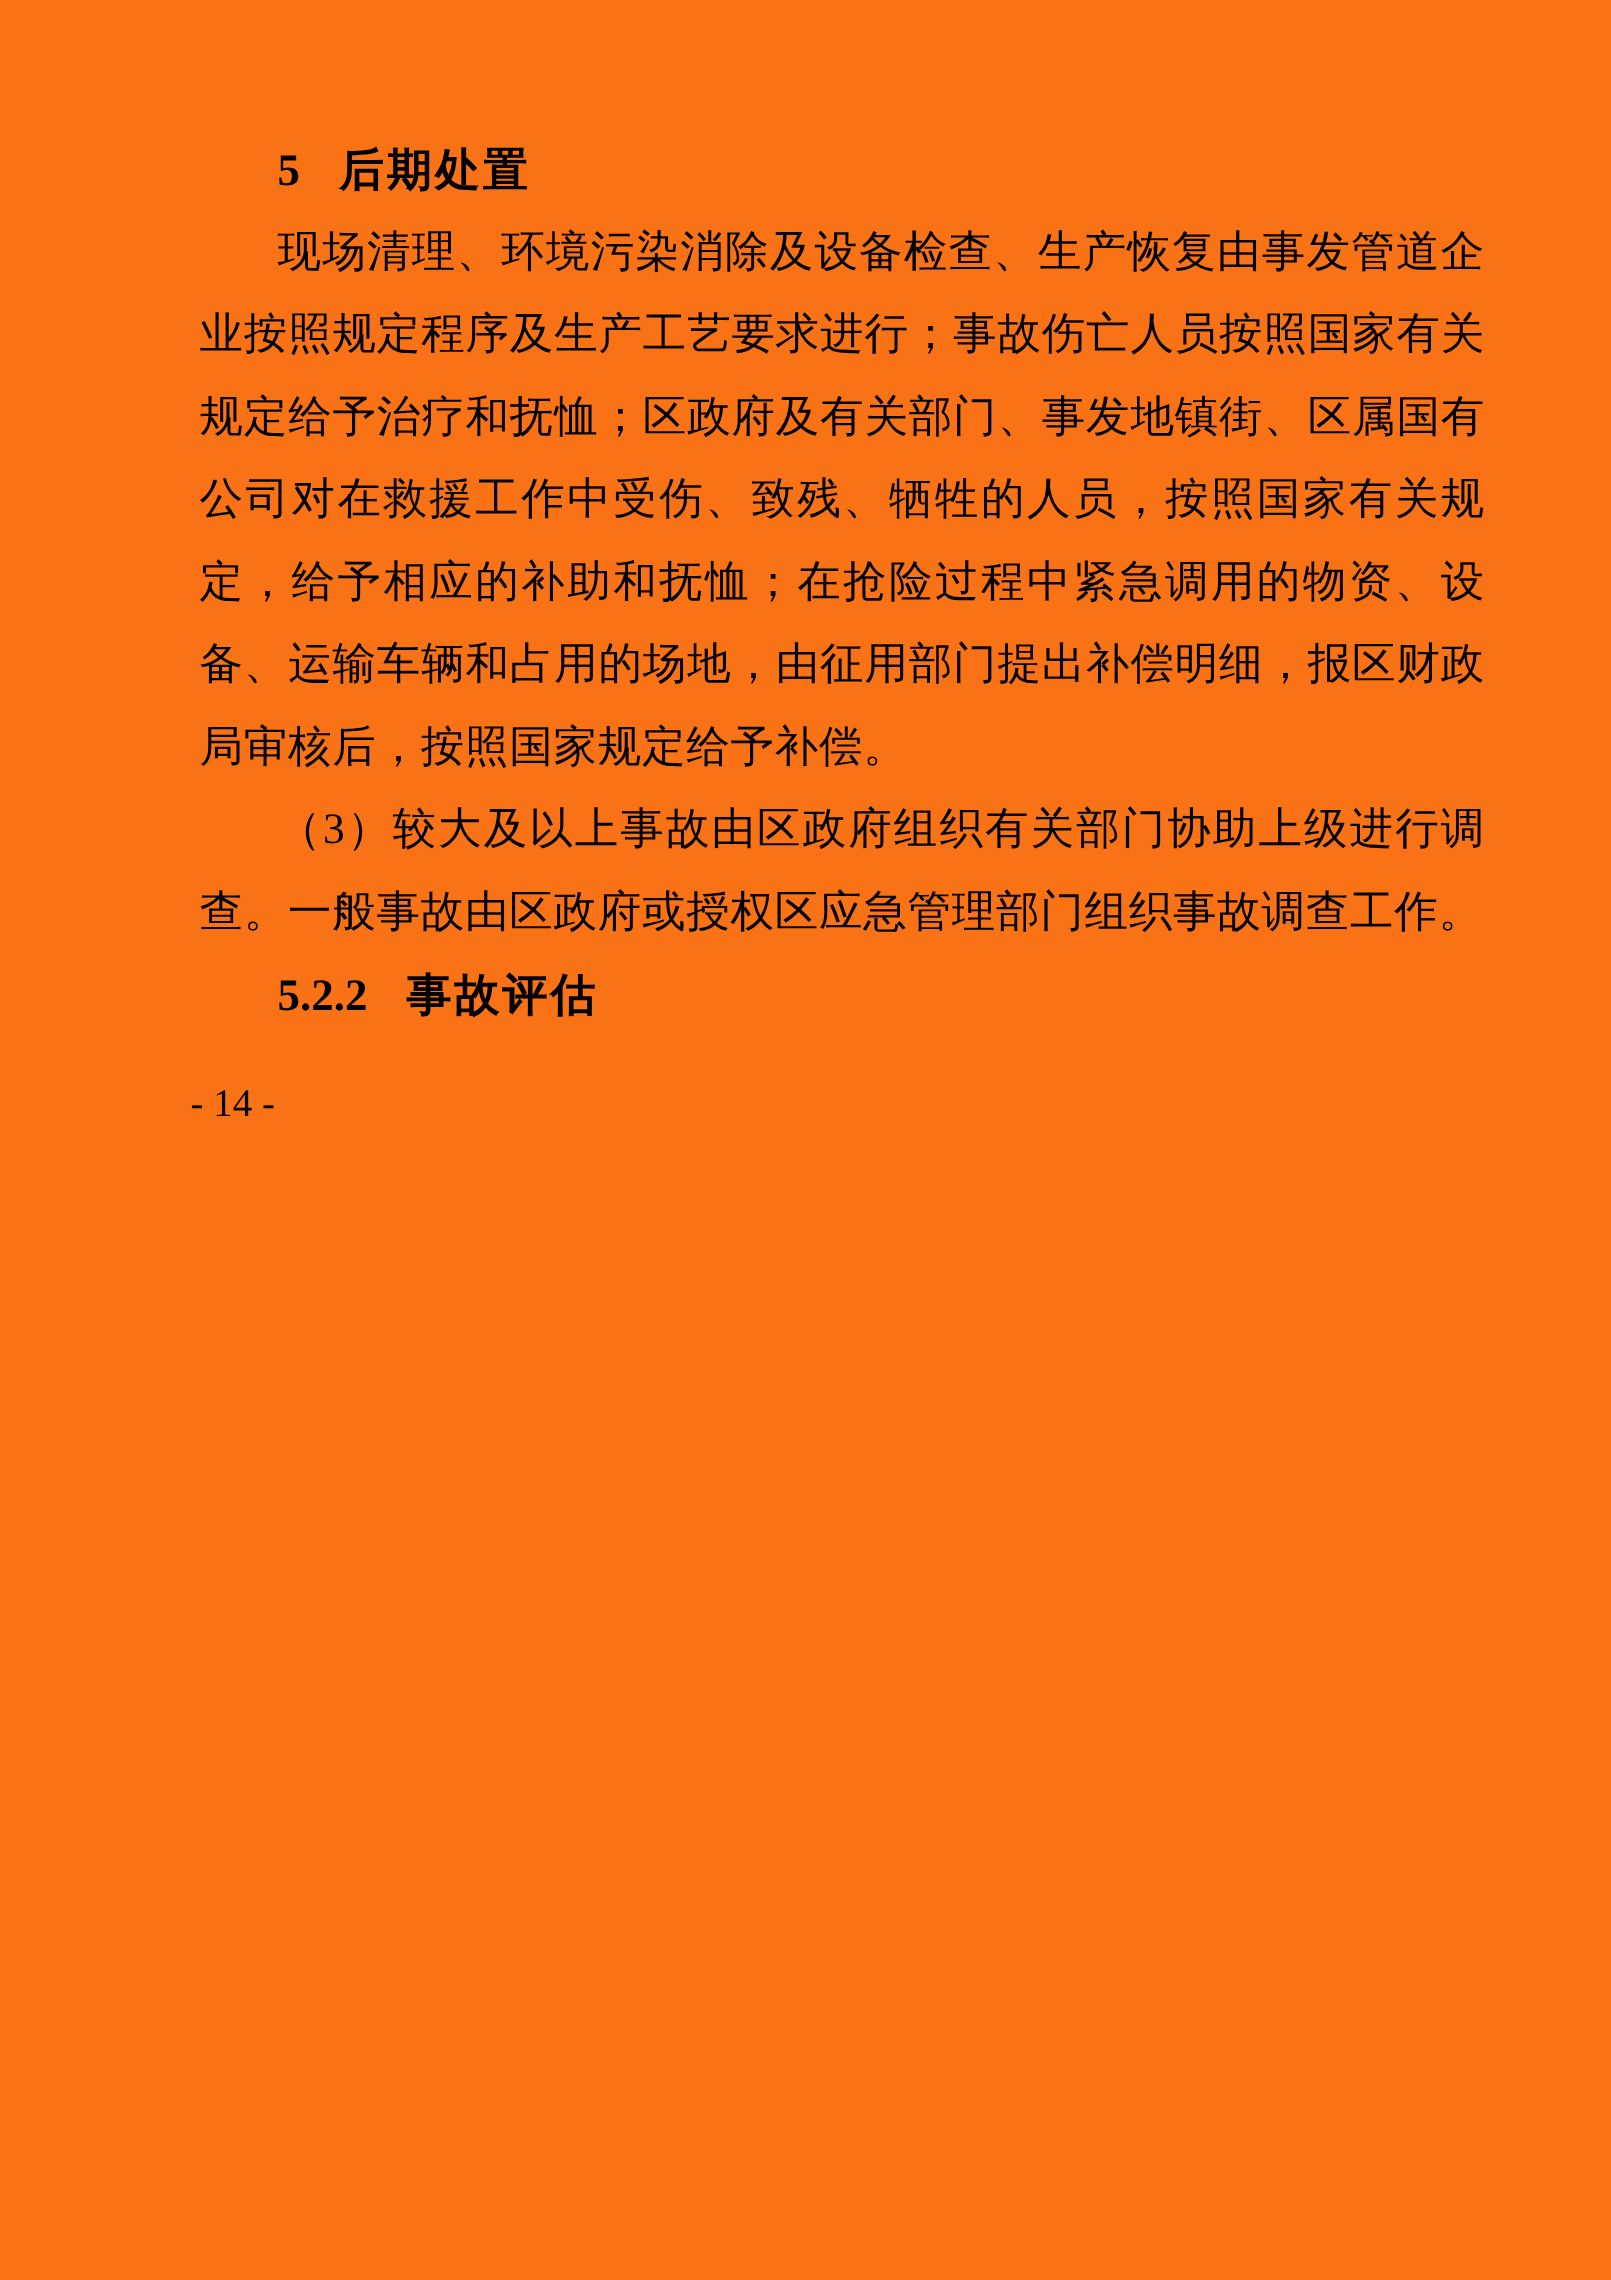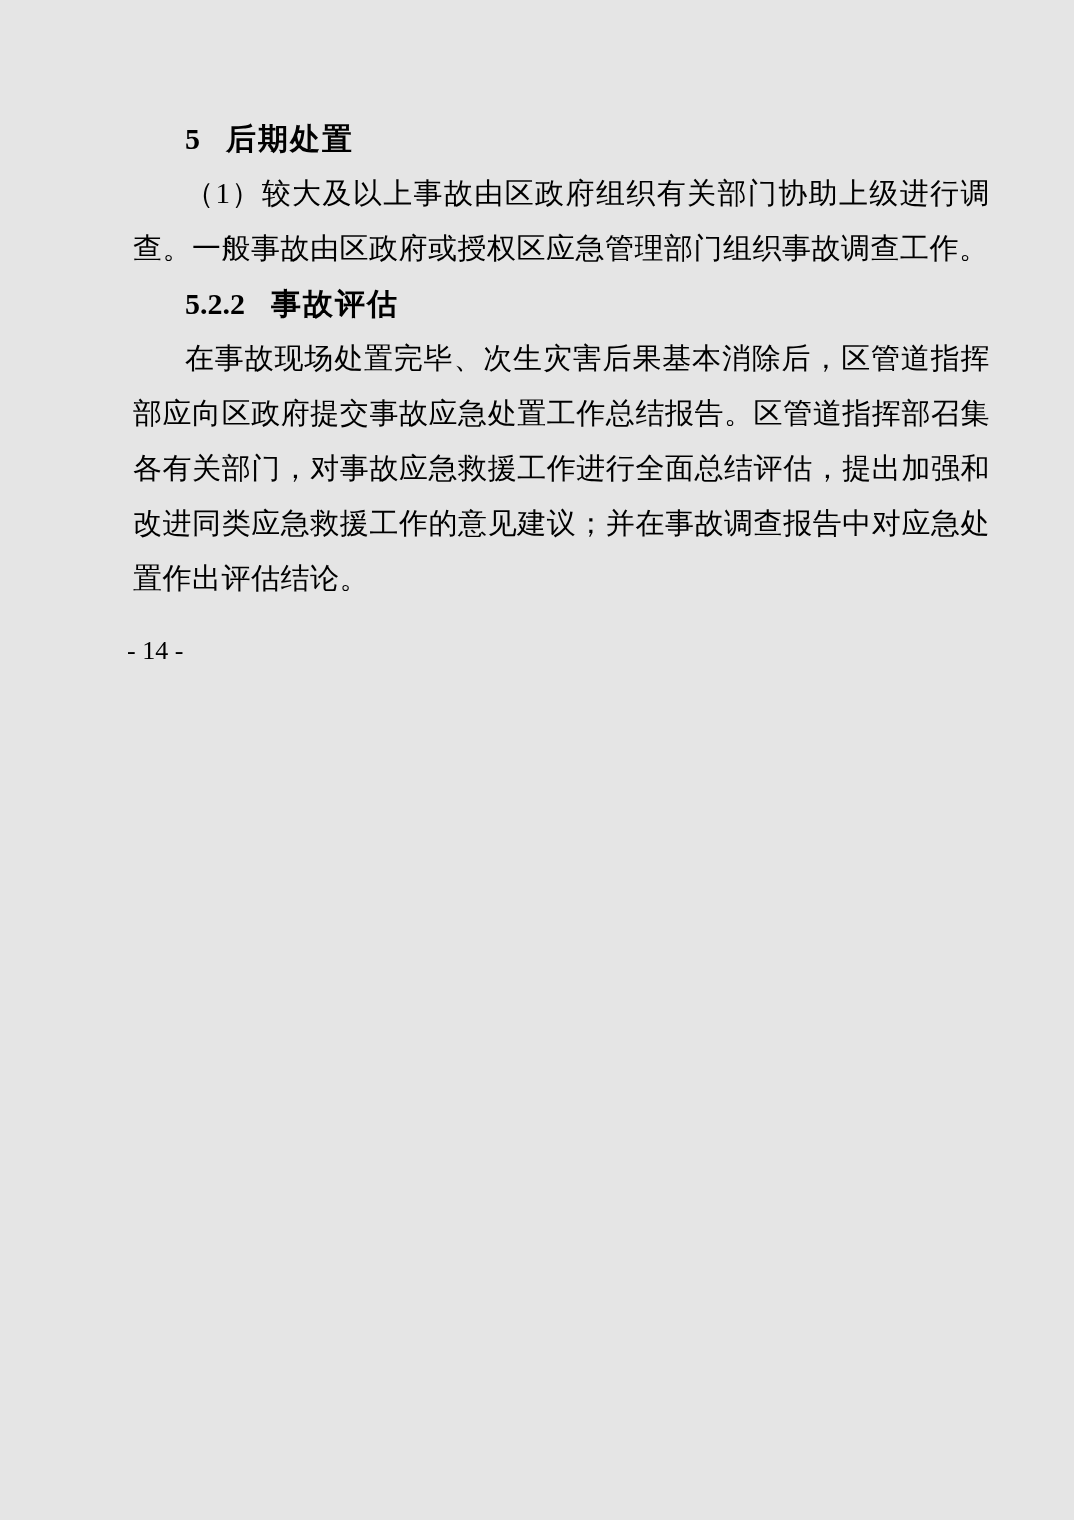--- a/index.html
+++ b/index.html
@@ -4,26 +4,26 @@
 <style>
   html, body {
     margin: 0;
     padding: 0;
     background: #ffffff;
   }
   .page {
     position: relative;
     width: 1074px;
     height: 1520px;
-    background: #e5e5e5;
+    background: #f97316;
     color: #000000;
     font-family: "Liberation Serif", serif;
     overflow: hidden;
     box-sizing: border-box;
-    padding: 111px 84px 0 133px;
+    padding: 86px 84px 0 133px;
   }
   .content {
     width: 857px;
   }
   .heading {
     font-weight: bold;
     font-size: 30px;
     line-height: 55px;
     margin: 0;
     padding-left: 52px;
@@ -54,26 +54,26 @@
 </style>
 </head>
 <body>
 
 <div class="page">
   <div class="content">
 
     <h1 class="heading"><span class="num">5</span><span class="ttl">后期处置</span></h1>
 
 
+    <p class="para">现场清理、环境污染消除及设备检查、生产恢复由事发管道企业按照规定程序及生产工艺要求进行；事故伤亡人员按照国家有关规定给予治疗和抚恤；区政府及有关部门、事发地镇街、区属国有公司对在救援工作中受伤、致残、牺牲的人员，按照国家有关规定，给予相应的补助和抚恤；在抢险过程中紧急调用的物资、设备、运输车辆和占用的场地，由征用部门提出补偿明细，报区财政局审核后，按照国家规定给予补偿。</p>
 
 
 
-    <p class="para">（1）较大及以上事故由区政府组织有关部门协助上级进行调查。一般事故由区政府或授权区应急管理部门组织事故调查工作。</p>
+    <p class="para">（3）较大及以上事故由区政府组织有关部门协助上级进行调查。一般事故由区政府或授权区应急管理部门组织事故调查工作。</p>
 
 
     <h3 class="heading"><span class="num">5.2.2</span><span class="ttl">事故评估</span></h3>
 
-    <p class="para">在事故现场处置完毕、次生灾害后果基本消除后，区管道指挥部应向区政府提交事故应急处置工作总结报告。区管道指挥部召集各有关部门，对事故应急救援工作进行全面总结评估，提出加强和改进同类应急救援工作的意见建议；并在事故调查报告中对应急处置作出评估结论。</p>
 
   </div>
 
   <div class="footer">- 14 -</div>
 </div>
 
 </body></html>

